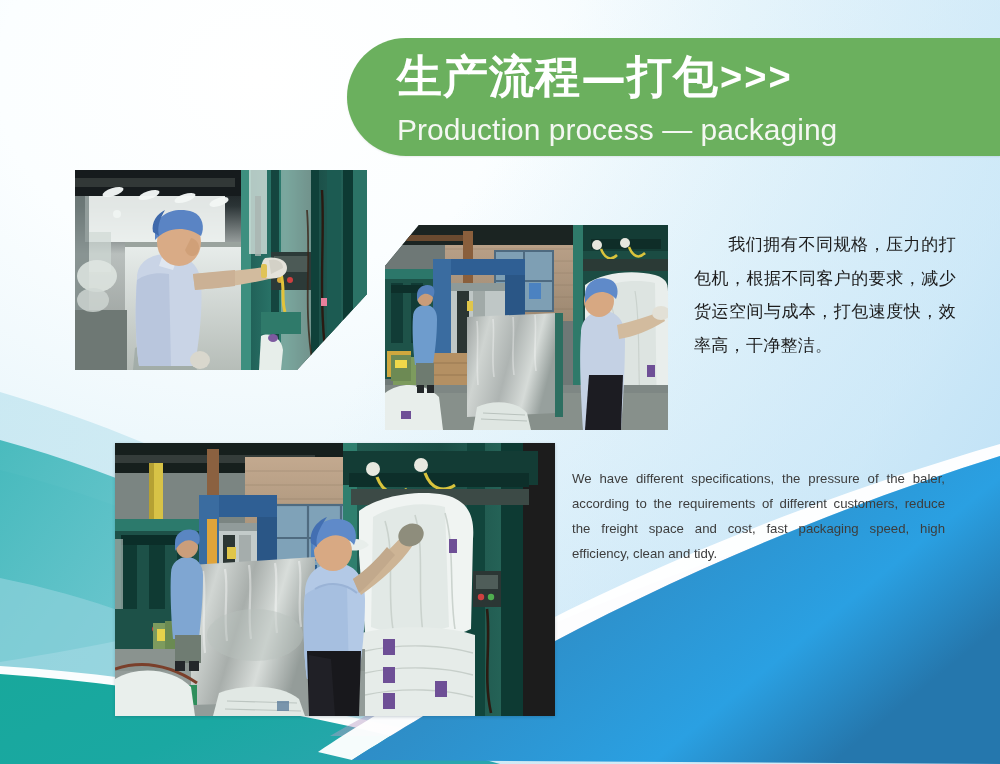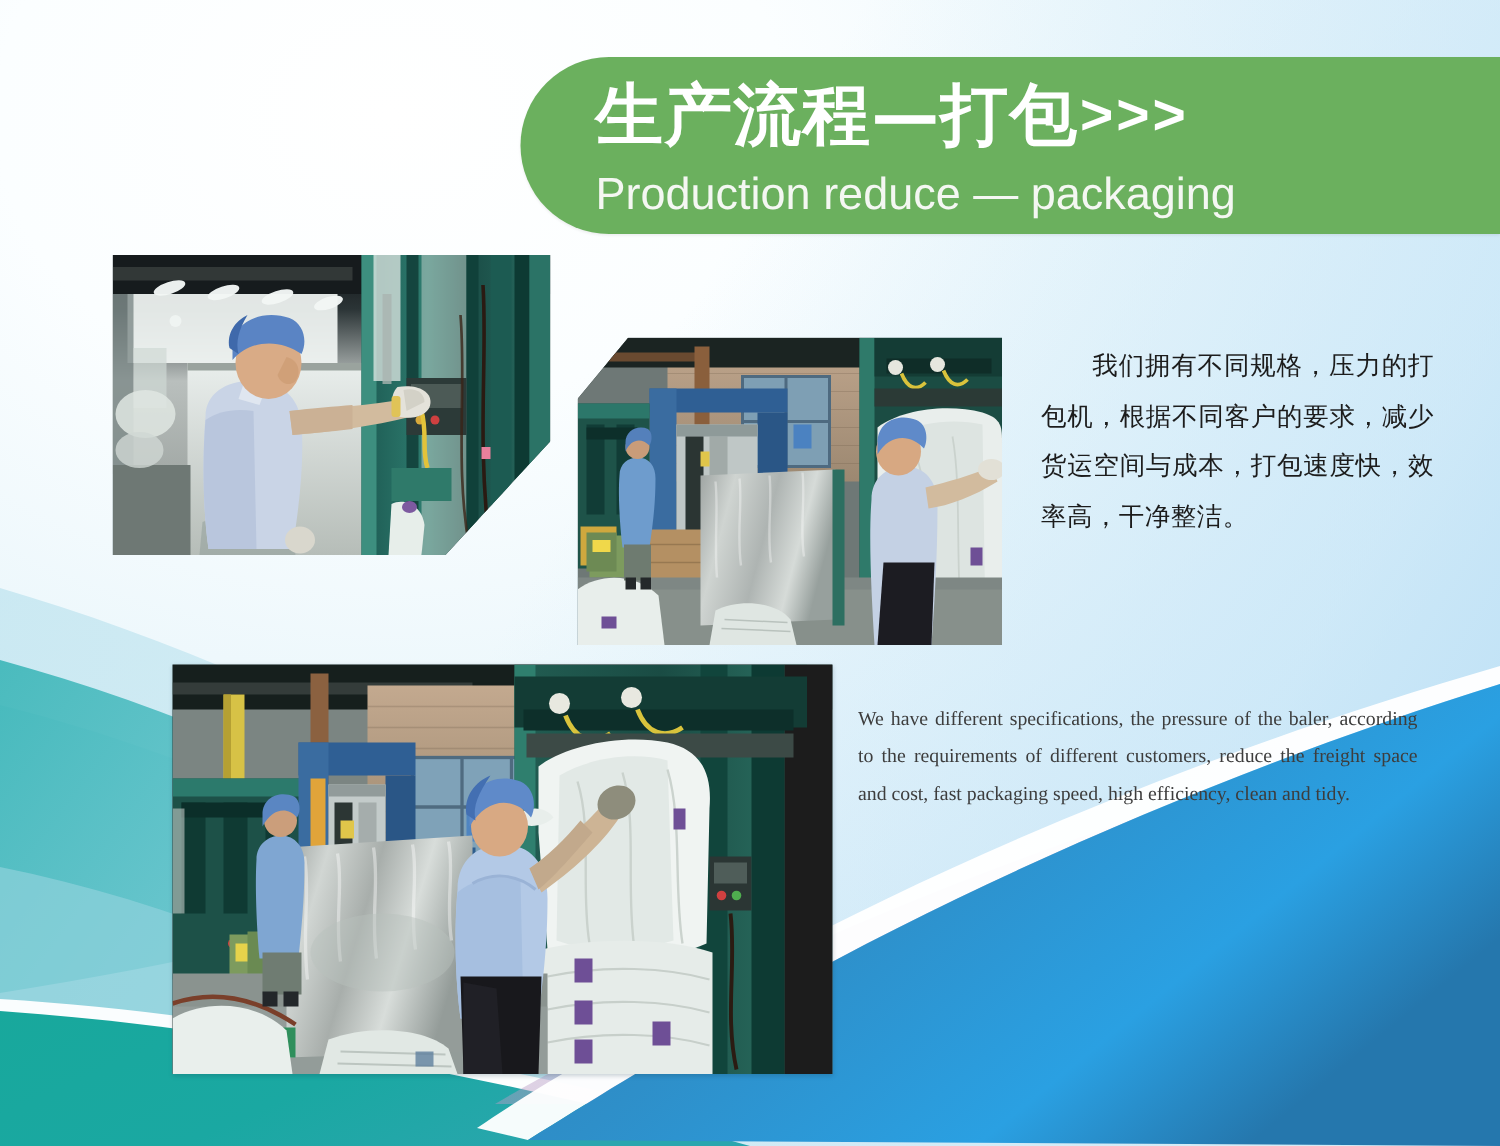--- a/index.html
+++ b/index.html
@@ -139,21 +139,21 @@
   .en-body {
     position: absolute;
     left: 572px;
     top: 466px;
     width: 373px;
     color: #3d3d3d;
     font-size: 13.2px;
     line-height: 25px;
     text-align: justify;
     text-align-last: left;
-    font-family: Liberation Serif, serif;
+    font-family: Liberation Sans, sans-serif;
   }
 </style>
 </head>
 <body>
 
 <div id="page">
 
   <div class="bg-base"></div>
   <div class="bg-rightwash"></div>
 
@@ -224,21 +224,21 @@
 
     <path d="M1000,456 C840,506 668,578 520,660 C452,698 400,730 352,760 L1000,764 Z" fill="url(#gBlueMain)"></path>
   </svg>
 
   <div class="banner">
     <div class="banner-inner">
       <div class="banner-line1">
         <span class="banner-cn">生产流程—打包</span>
         <span class="banner-arrows">&gt;&gt;&gt;</span>
       </div>
-      <div class="banner-en">Production reduce — packaging</div>
+      <div class="banner-en">Production process — packaging</div>
     </div>
   </div>
 
   <div class="photo" id="photo1">
     <svg class="ph-canvas" viewBox="0 0 292 200" preserveAspectRatio="none">
       <defs>
         <linearGradient id="p1bg" x1="0" y1="0" x2="0" y2="1">
           <stop offset="0%" stop-color="#0d1012"></stop>
           <stop offset="18%" stop-color="#2b3436"></stop>
           <stop offset="42%" stop-color="#b9bfbd"></stop>

